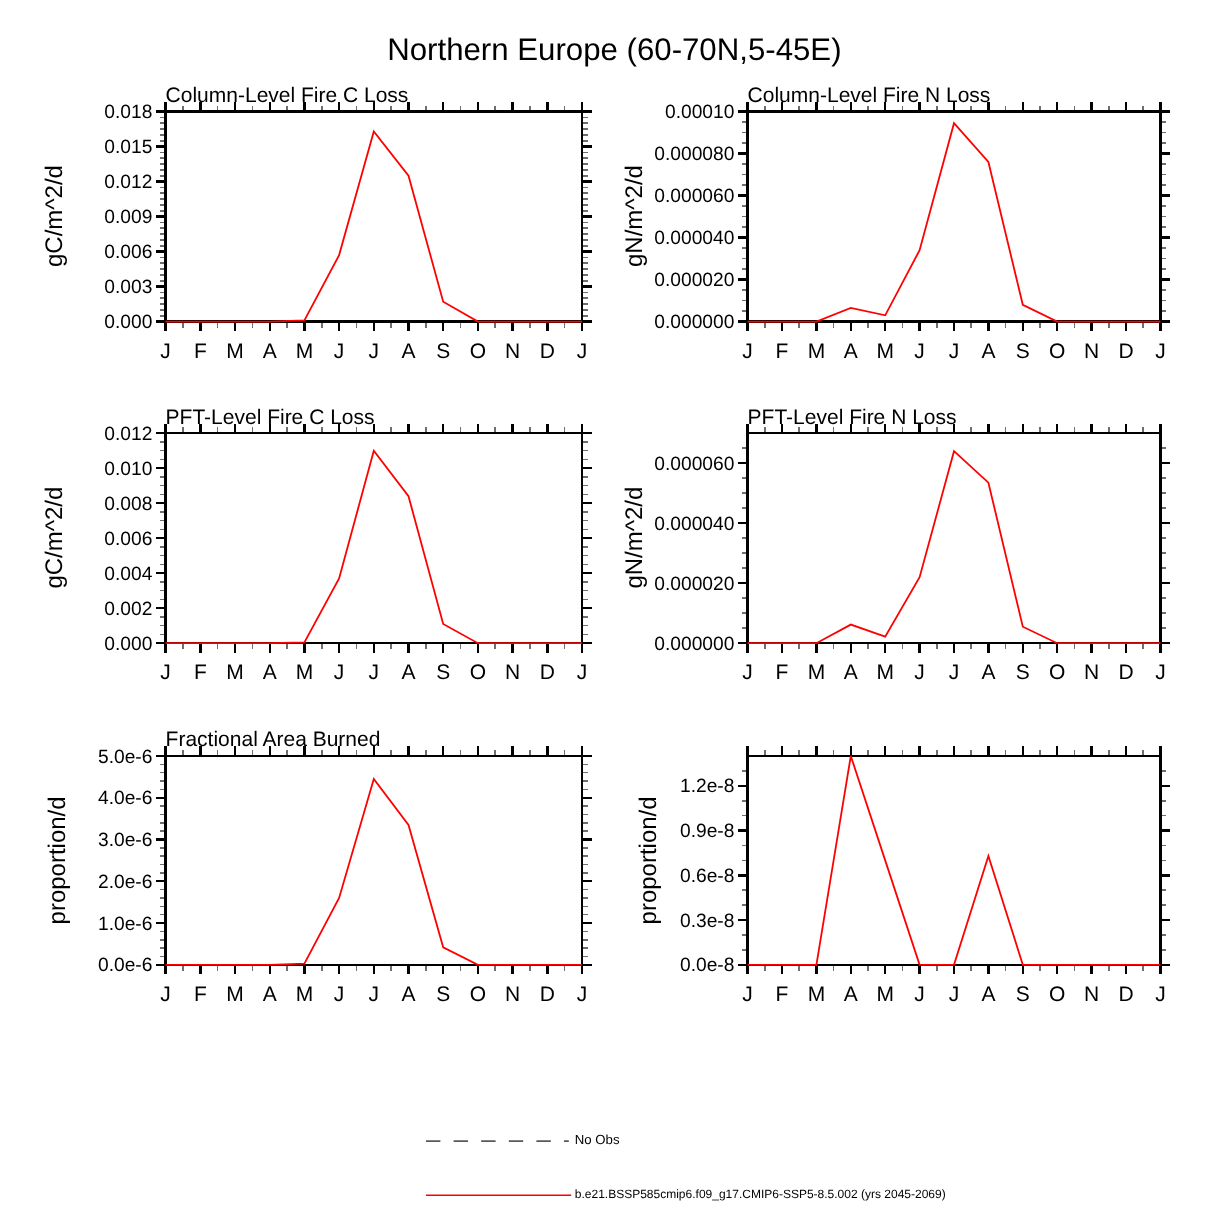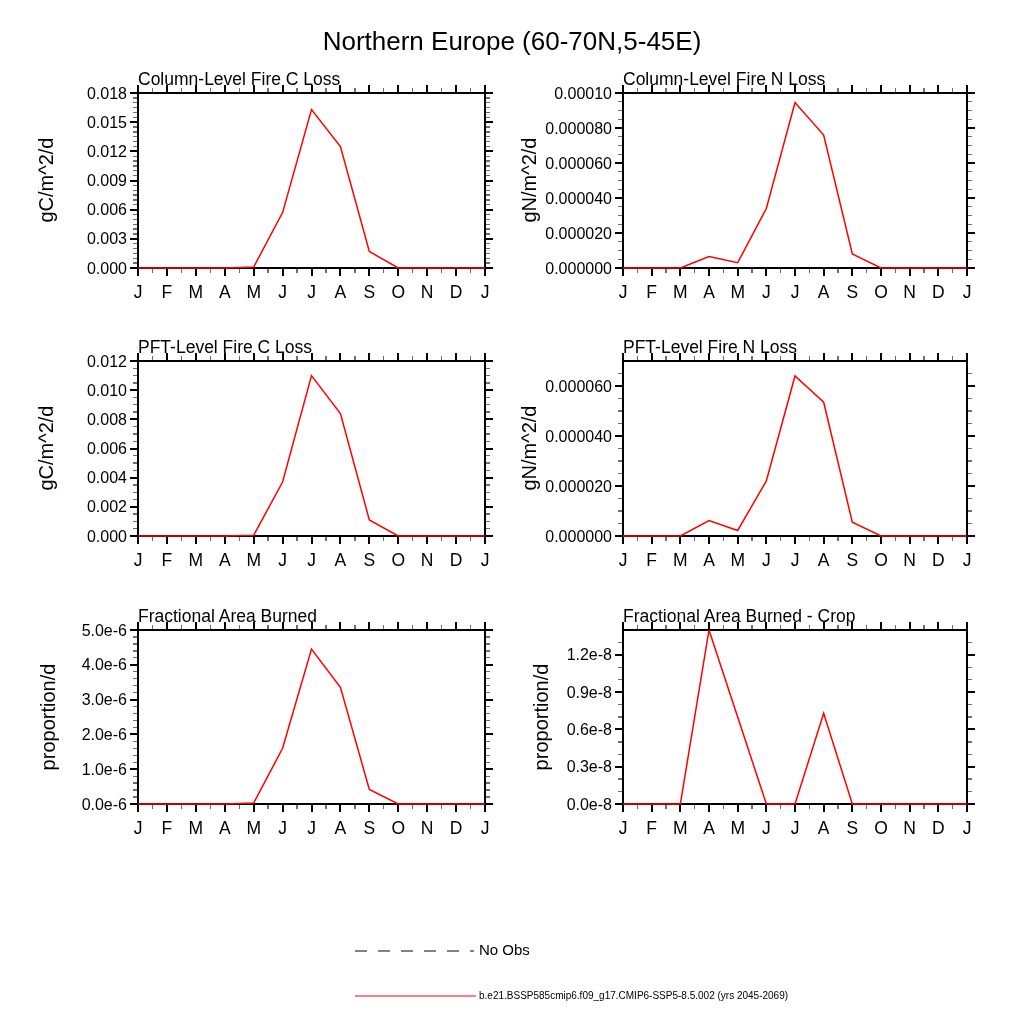--- a/index.html
+++ b/index.html
@@ -20,21 +20,21 @@
     position:absolute;width:200px;height:22px;line-height:22px;text-align:center;
     font-size:20px;transform:rotate(-90deg);white-space:nowrap;
   }
   #yt0{left:-54px;top:169px;}
   #yt1{left:429px;top:169px;}
   #yt2{left:-54px;top:437px;}
   #yt3{left:429px;top:437px;}
   #yt4{left:-52px;top:706px;}
   #yt5{left:441px;top:706px;}
   .legend-text{position:absolute;white-space:nowrap;}
-  #legend-noobs{left:479px;top:944px;font-size:15px;line-height:12px;}
+  #legend-noobs{left:479px;top:944px;font-size:11px;line-height:12px;}
   #legend-model{left:479px;top:990px;font-size:10px;line-height:11px;}
   svg text{fill:#000;font-family:"Liberation Sans","DejaVu Sans",sans-serif;}
 </style>
 </head>
 <body>
 
 <div class="stage">
 
   <div class="main-title">Northern Europe (60-70N,5-45E)</div>
 
@@ -798,21 +798,20 @@
         <rect x="623" y="630" width="344" height="174" fill="none" stroke="#000" stroke-width="2" shape-rendering="crispEdges"></rect>
         <polyline points="623,804 651.6666666666666,804 680.3333333333334,804 709,630 737.6666666666666,717 766.3333333333334,804 795,804 823.6666666666666,713.2714285714286 852.3333333333334,804 881,804 909.6666666666667,804 938.3333333333333,804 967,804" fill="none" stroke="#ff0000" stroke-width="1.5" stroke-linejoin="miter"></polyline>
       </g>
     </svg>
 
   <div class="ptitle" id="pt0">Column-Level Fire C Loss</div>
   <div class="ptitle" id="pt2">PFT-Level Fire C Loss</div>
   <div class="ptitle" id="pt1">Column-Level Fire N Loss</div>
   <div class="ptitle" id="pt3">PFT-Level Fire N Loss</div>
   <div class="ptitle" id="pt4">Fractional Area Burned</div>
-  <div class="ptitle" id="pt5">Fractional Area Burned - Crop</div>
 
   <div class="ytitle" id="yt0">gC/m^2/d</div>
   <div class="ytitle" id="yt1">gN/m^2/d</div>
   <div class="ytitle" id="yt2">gC/m^2/d</div>
   <div class="ytitle" id="yt3">gN/m^2/d</div>
   <div class="ytitle" id="yt4">proportion/d</div>
   <div class="ytitle" id="yt5">proportion/d</div>
 
   <svg class="abs" width="1024" height="1024">
     <line x1="355" y1="951" x2="474" y2="951" stroke-width="1.4" stroke-dasharray="12 11" stroke="#595959"></line>

